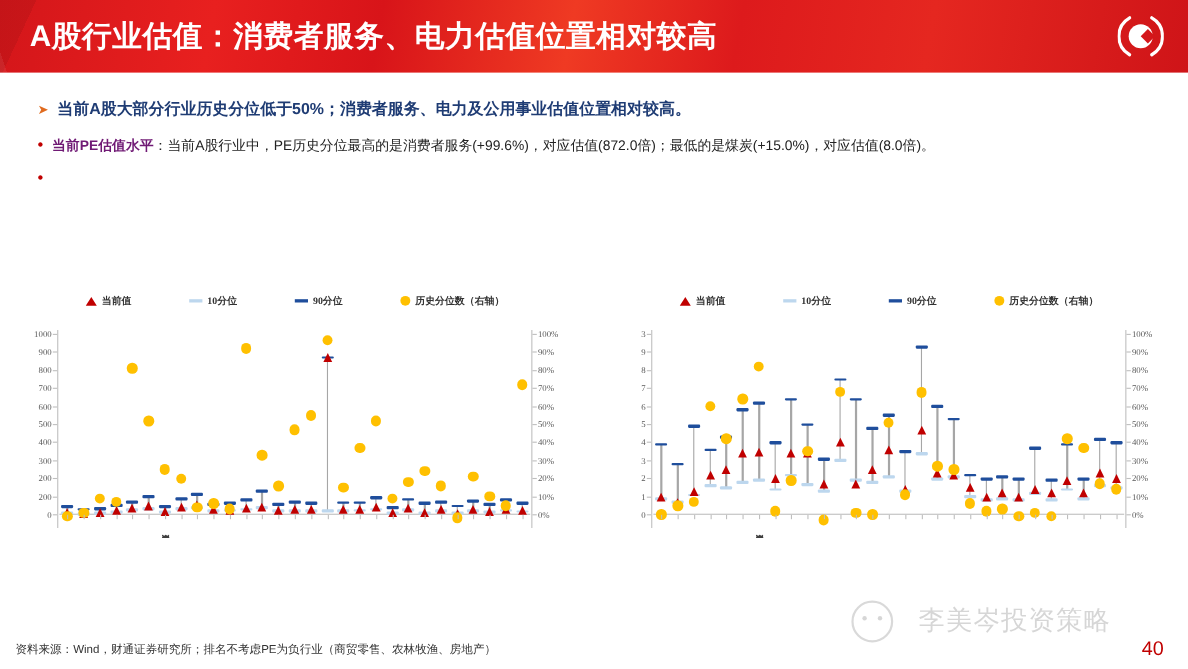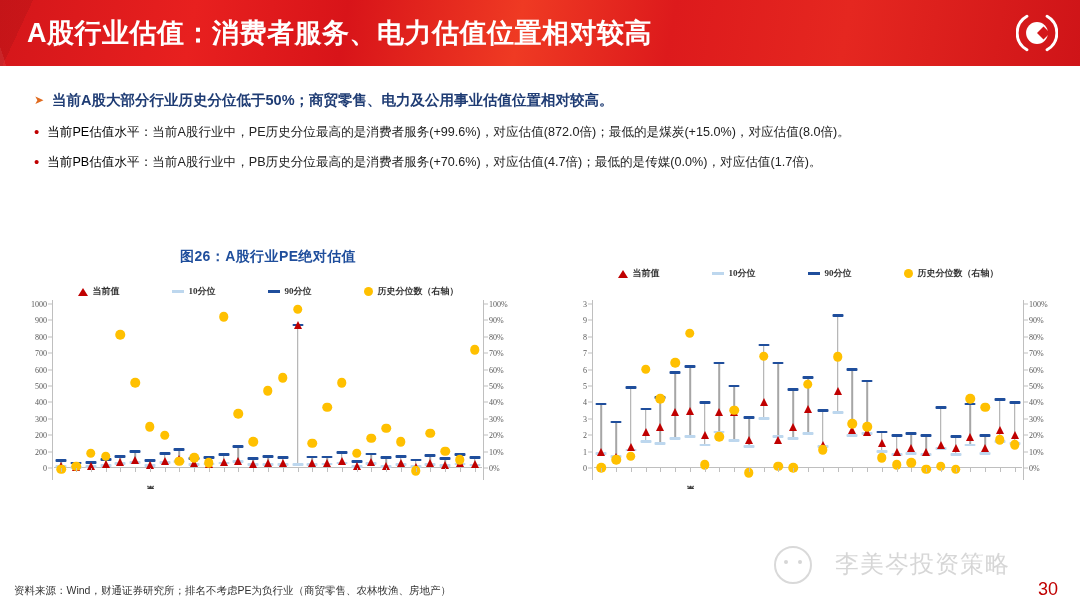--- a/index.html
+++ b/index.html
@@ -45,21 +45,21 @@
     color:#c00000;font-size:11px;line-height:1;margin-right:8px;
     flex:0 0 auto;padding-top:4px;
   }
   .b-mark.arrow{color:#e06b1f;font-size:12px;}
   .b-mark.dot{color:#c00000;font-size:15px;padding-top:0px;}
   .b-lead .b-text{
     font-size:14.5px;font-weight:bold;color:#1f3c74;line-height:1.4;
   }
   .b-sub{margin-bottom:6px;}
   .b-sub .b-text{font-size:12.6px;color:#222222;line-height:1.4;}
-  .b-sub .b-text b{color:#000000;font-weight:normal;margin-top:28px;}
+  .b-sub .b-text b{color:#701a75;font-weight:bold;margin-top:28px;}
 
   
   .panel{position:absolute;top:248px;width:520px;height:330px;}
   .panel-left{left:8px;}
   .panel-right{left:548px;}
   .panel-title{
     text-align:center;font-size:14px;font-weight:bold;color:#1f4e9c;
     letter-spacing:0.4px;
   }
   .legend{
@@ -186,34 +186,32 @@
       <path d="M74 10 A46 46 0 0 1 74 90" stroke="#fff" stroke-width="7" fill="none" stroke-linecap="round"></path>
       <circle cx="50" cy="50" r="26" fill="#fff"></circle>
       <rect x="50" y="28" width="22" height="22" transform="rotate(45 50 50)" fill="#d4161a"></rect>
     </svg>
   </div>
 </div>
 
 <div class="bullets">
   <div class="b-row b-lead">
     <span class="b-mark arrow">➤</span>
-    <span class="b-text">当前A股大部分行业历史分位低于50%；商贸零售、电力及公用事业估值位置相对较高。</span>
+    <span class="b-text">当前A股大部分行业历史分位低于50%；消费者服务、电力及公用事业估值位置相对较高。</span>
   </div>
   <div class="b-row b-sub" style="margin-top:14px;">
     <span class="b-mark dot">•</span>
     <span class="b-text"><b>当前PE估值水平</b><span>：当前A股行业中，PE历史分位最高的是消费者服务(+99.6%)，对应估值(872.0倍)；最低的是煤炭(+15.0%)，对应估值(8.0倍)。</span></span>
   </div>
   <div class="b-row b-sub" style="margin-top:12px;">
     <span class="b-mark dot">•</span>
-    <span class="b-text"><b>当前PB估值水平</b><span>：当前A股行业中，PB历史分位最高的是消费者服务(+70.6%)，对应估值(4.7倍)；最低的是传媒(0.0%)，对应估值(1.7倍)。</span></span>
   </div>
 </div>
 
 <div class="panel panel-left">
-  <div class="panel-title">图26：A股行业PE绝对估值</div>
   <div class="legend">
     <span class="lg-item">
       <span class="lg-tri"></span>
       <span>当前值</span>
     </span>
     <span class="lg-item">
       <span class="lg-line" style="background:#bdd7ee"></span>
       <span>10分位</span>
     </span>
     <span class="lg-item">
@@ -880,13 +878,13 @@
       <div class="xlab" style="left: 87.931%;">有色金属</div>
       <div class="xlab" style="left: 91.3793%;">石油石化</div>
       <div class="xlab" style="left: 94.8276%;">基础化工</div>
       <div class="xlab" style="left: 98.2759%;">综合</div>
     </div>
 </div>
 
 <div class="wm-circle"></div>
 <div class="watermark">李美岑投资策略</div>
 <div class="source">资料来源：Wind，财通证券研究所；排名不考虑PE为负行业（商贸零售、农林牧渔、房地产）</div>
-<div class="pageno">30</div>
+<div class="pageno">40</div>
 
 </body></html>

